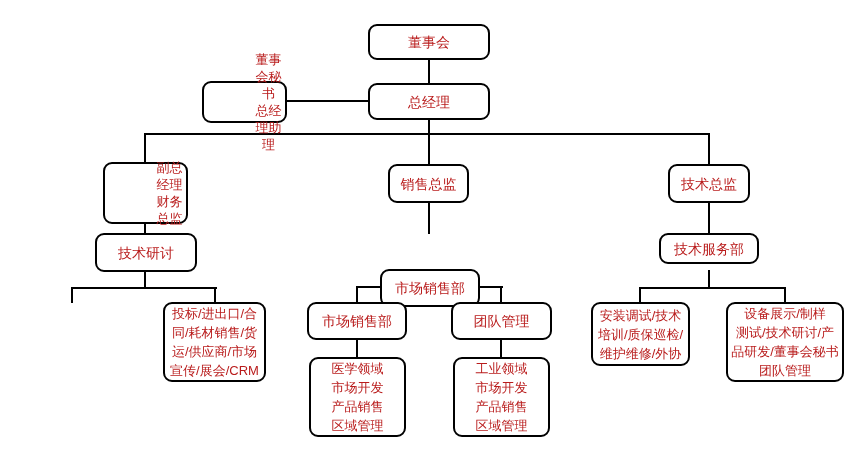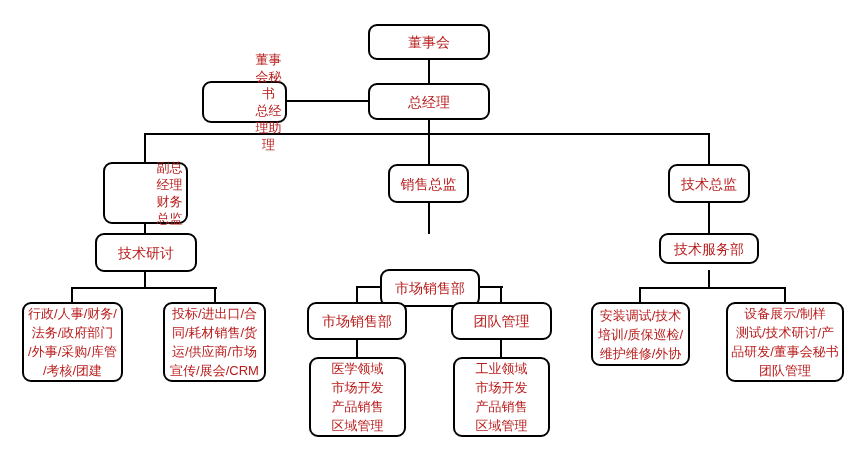--- a/index.html
+++ b/index.html
@@ -115,24 +115,20 @@
   <div class="node two n-secretary">董事会秘书
 总经理助理</div>
   <div class="node n-gm">总经理</div>
   <div class="node two n-deputy">副总经理
 财务总监</div>
   <div class="node n-salesdir">销售总监</div>
   <div class="node n-techdir">技术总监</div>
   <div class="node n-genmgmt">技术研讨</div>
   <div class="node n-mktsales">市场销售部</div>
   <div class="node n-techservice">技术服务部</div>
-  <div class="node small n-adminteam">行政/人事/财务/
-法务/政府部门
-/外事/采购/库管
-/考核/团建</div>
   <div class="node small n-biddingteam">投标/进出口/合
 同/耗材销售/货
 运/供应商/市场
 宣传/展会/CRM</div>
   <div class="node n-sales1">市场销售部</div>
   <div class="node n-sales2">团队管理</div>
   <div class="node small n-installteam">安装调试/技术
 培训/质保巡检/
 维护维修/外协</div>
   <div class="node small n-demoteam">设备展示/制样

